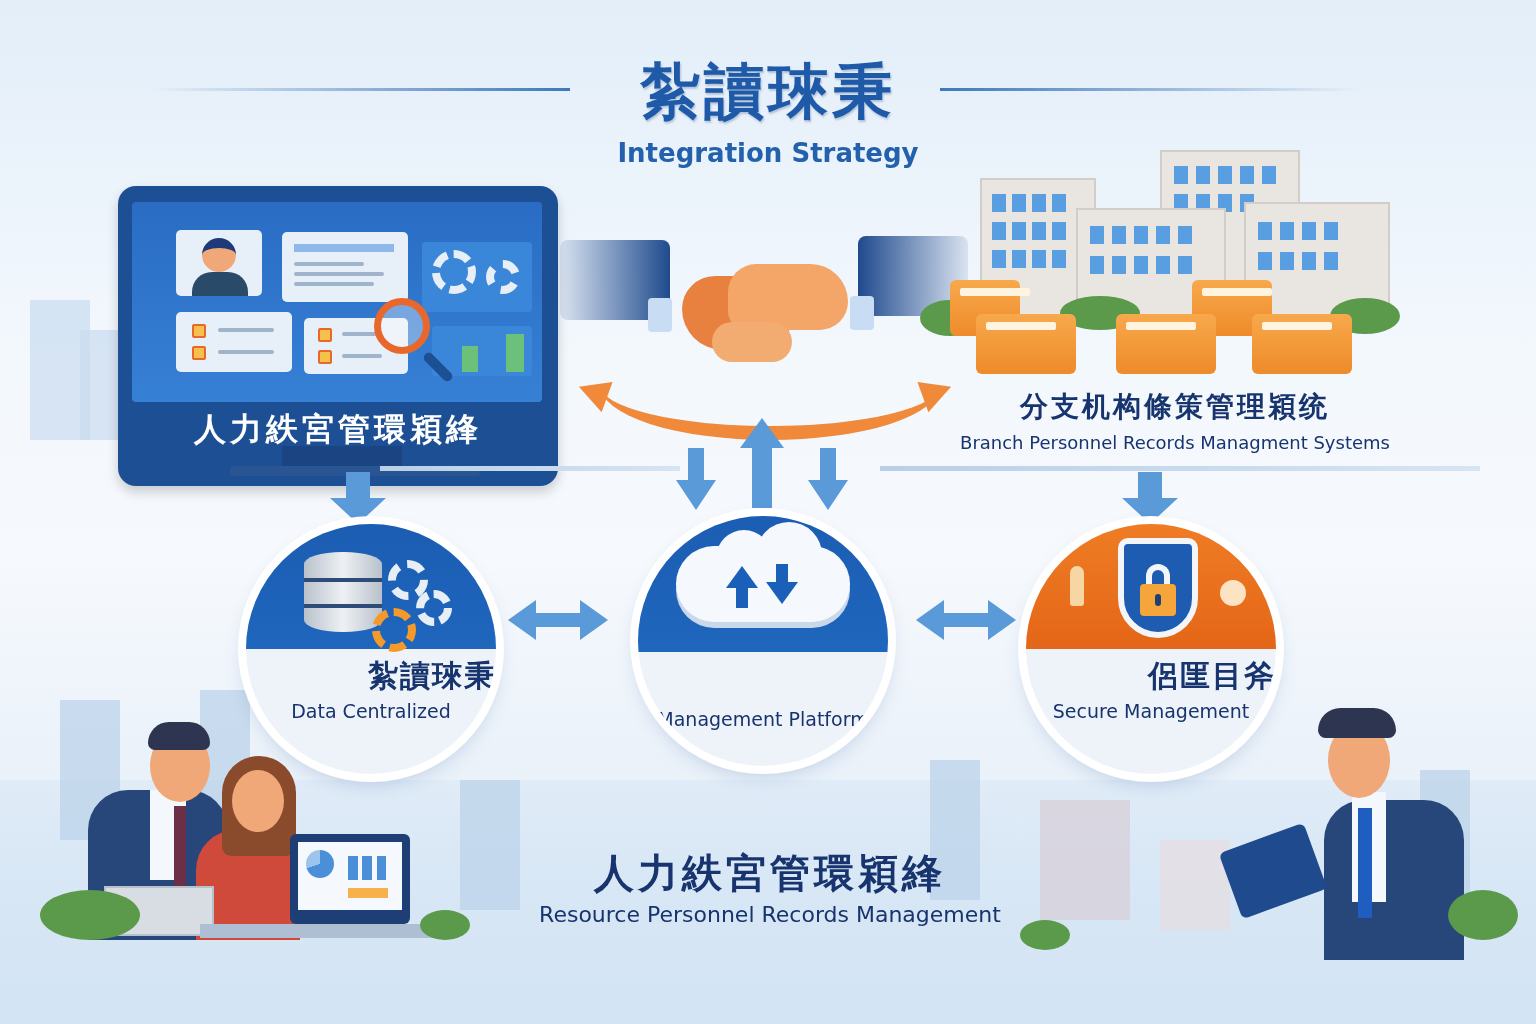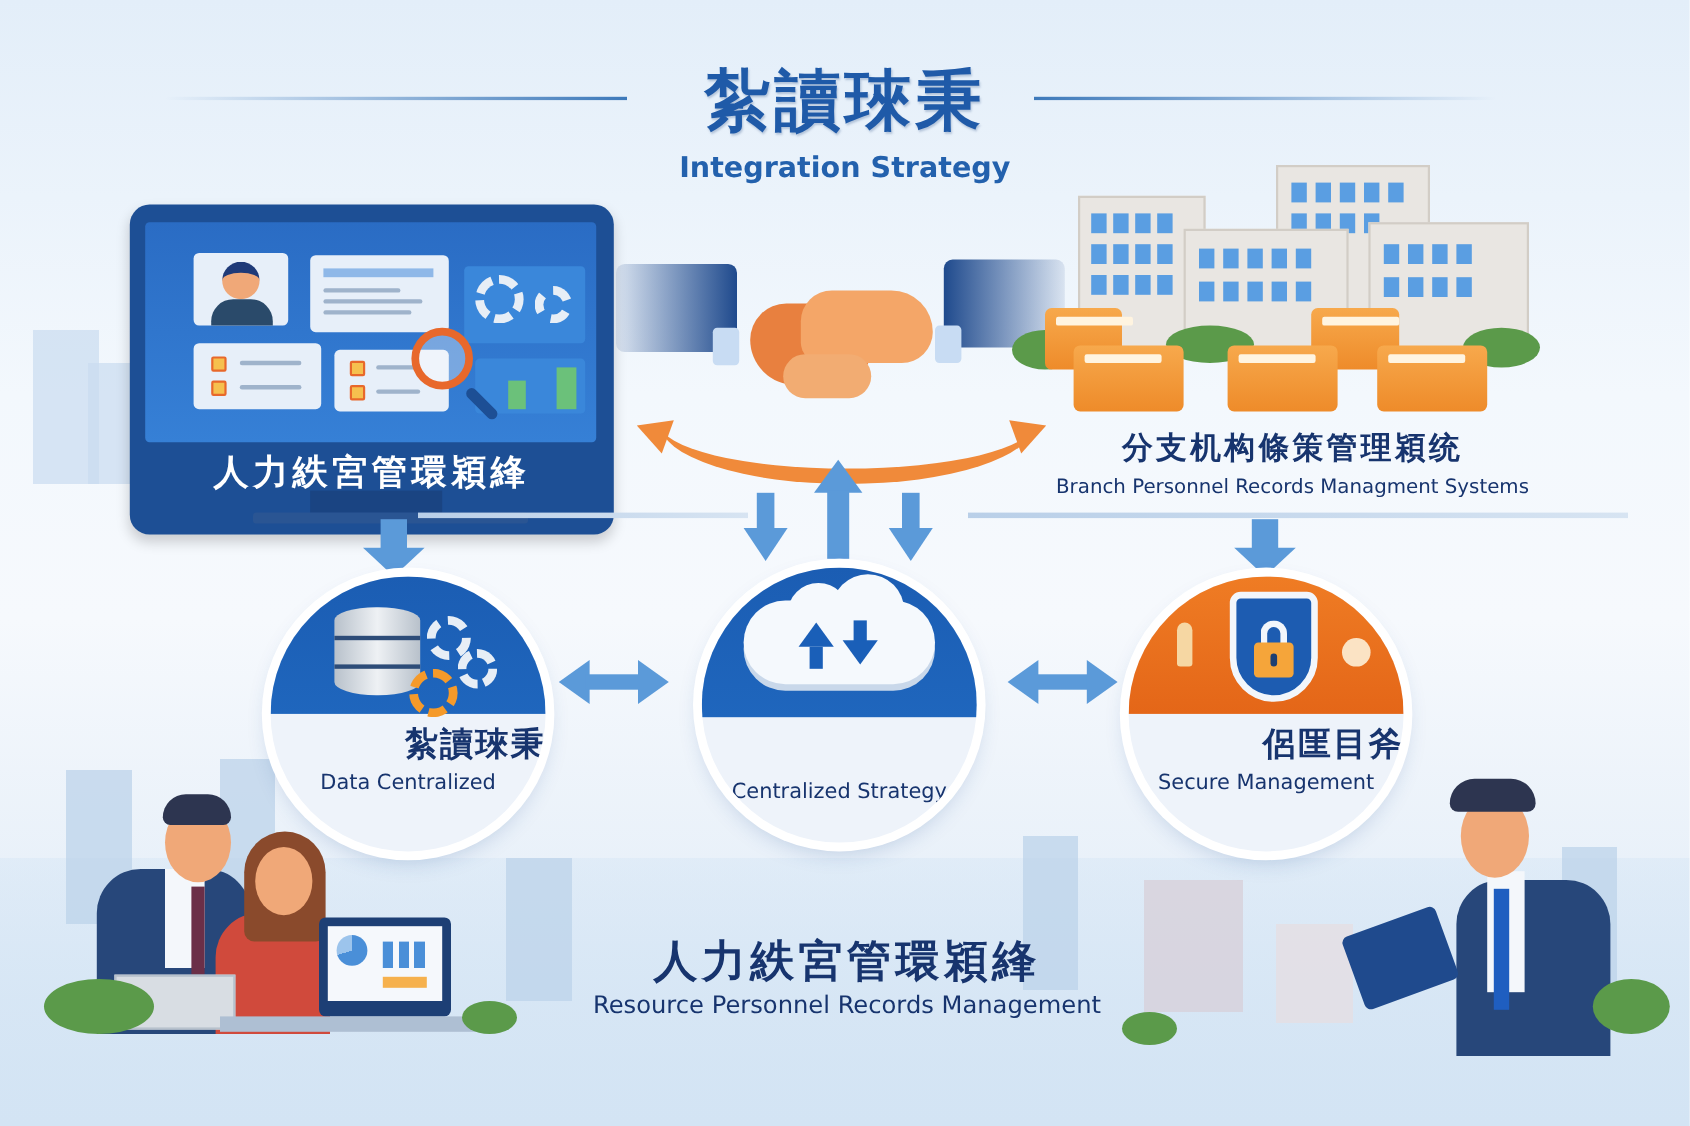--- a/index.html
+++ b/index.html
@@ -311,21 +311,21 @@
 
 <div class="abs circle" style="left:638px;top:516px;">
   <div class="abs circle-top blue" style="height:136px;"></div>
   <div class="abs cloud"></div>
   <div class="abs cloud-bump" style="left:78px;top:14px;width:56px;height:56px;"></div>
   <div class="abs cloud-bump" style="left:118px;top:6px;width:66px;height:66px;"></div>
   <div class="abs cloud-arrow-up" style="left:88px;top:50px;"></div>
   <div class="abs cloud-shaft" style="left:98px;top:72px;"></div>
   <div class="abs cloud-shaft" style="left:138px;top:48px;"></div>
   <div class="abs cloud-arrow-down" style="left:128px;top:66px;"></div>
-  <div class="abs circle-en" style="top:192px;">Centralized Strategy</div>
+  <div class="abs circle-en" style="top:192px;">Management Platform</div>
 </div>
 
 <div class="abs circle" style="left:1026px;top:524px;">
   <div class="abs circle-top orange"></div>
   <div class="abs" style="left:44px;top:42px;width:14px;height:40px;background:#f6d7a3;border-radius:7px 7px 3px 3px;"></div>
   <div class="abs" style="left:194px;top:56px;width:26px;height:26px;background:#fbe3c4;border-radius:50%;"></div>
   <div class="abs shield">
     <div class="abs lock-shackle"></div>
     <div class="abs lock-body">
         <div class="abs lock-hole"></div>

